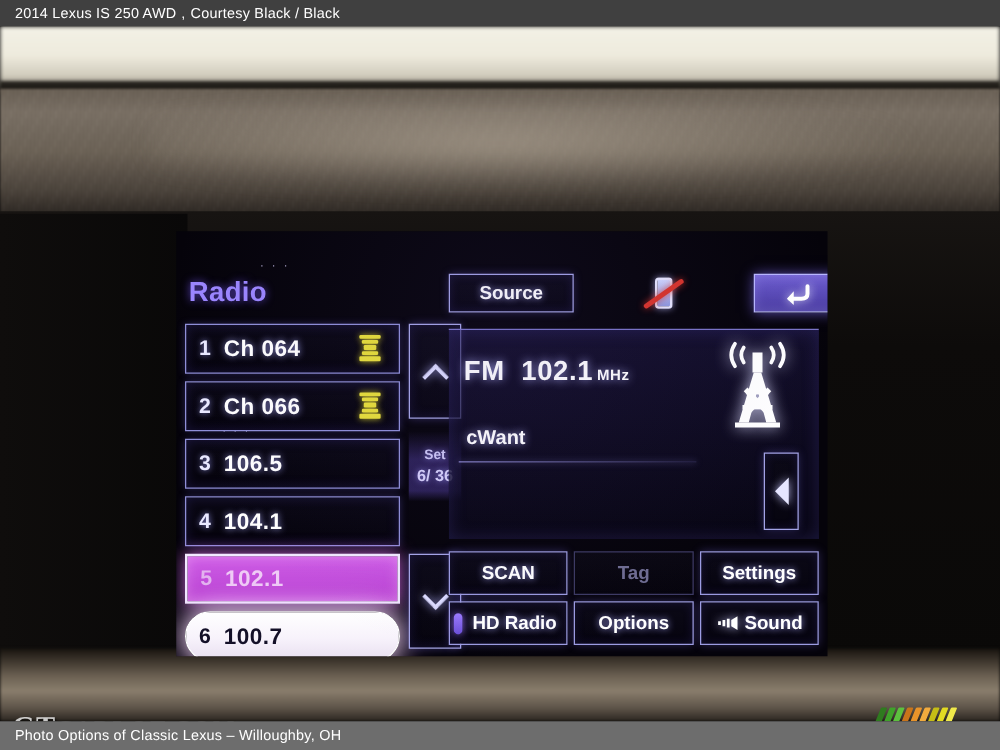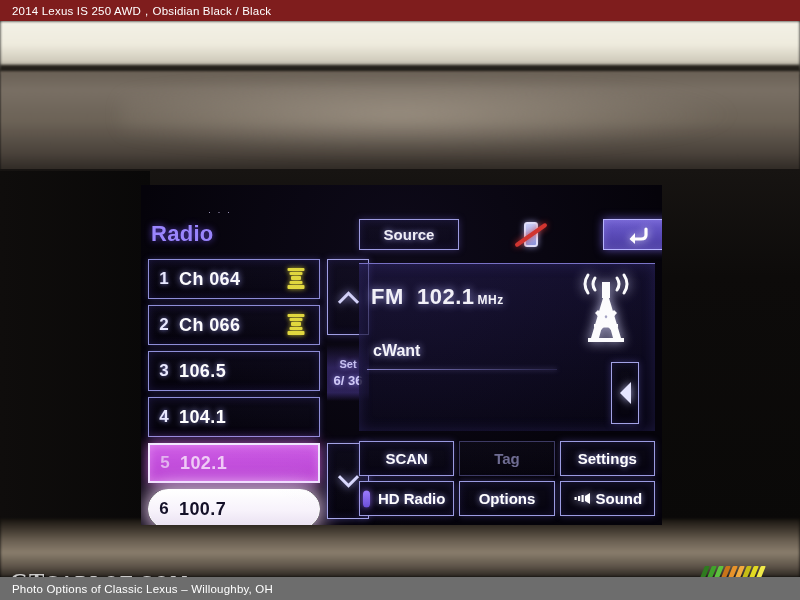--- a/index.html
+++ b/index.html
@@ -6,21 +6,21 @@
   html,body { width:800px; height:600px; }
   body {
     font-family: "Liberation Sans", sans-serif;
     background:#000; overflow:hidden;
     position:relative;
   }
 
   
   #topbar {
     position:absolute; left:0; top:0; width:800px; height:21px;
-    background:#7f1d1d;
+    background:#404040;
     display:flex; align-items:center;
     padding-left:12px;
     color:#ffffff; font-size:11.5px; letter-spacing:.2px;
     white-space:nowrap;
   }
   #topbar .sep { padding:0 4px; }
   #topbar .trim { }
 
   
   #photo {
@@ -300,21 +300,21 @@
     padding-left:12px; color:#ffffff; font-size:11.5px; letter-spacing:.2px;
     white-space:nowrap;
   }
 </style>
 </head>
 <body>
 
 <div id="topbar">
   <span>2014 Lexus IS 250 AWD</span>
     <span class="sep">,</span>
-  <span class="trim">Obsidian Black / Black</span>
+  <span class="trim">Courtesy Black / Black</span>
 </div>
 
 <div id="photo">
   <div class="glare"></div>
   <div class="wsline"></div>
   <div class="dashtop"></div>
   <div class="dashglow"></div>
   <div class="dashlow"></div>
   <div class="bezel-left"></div>
   <div class="dashlip"></div>

